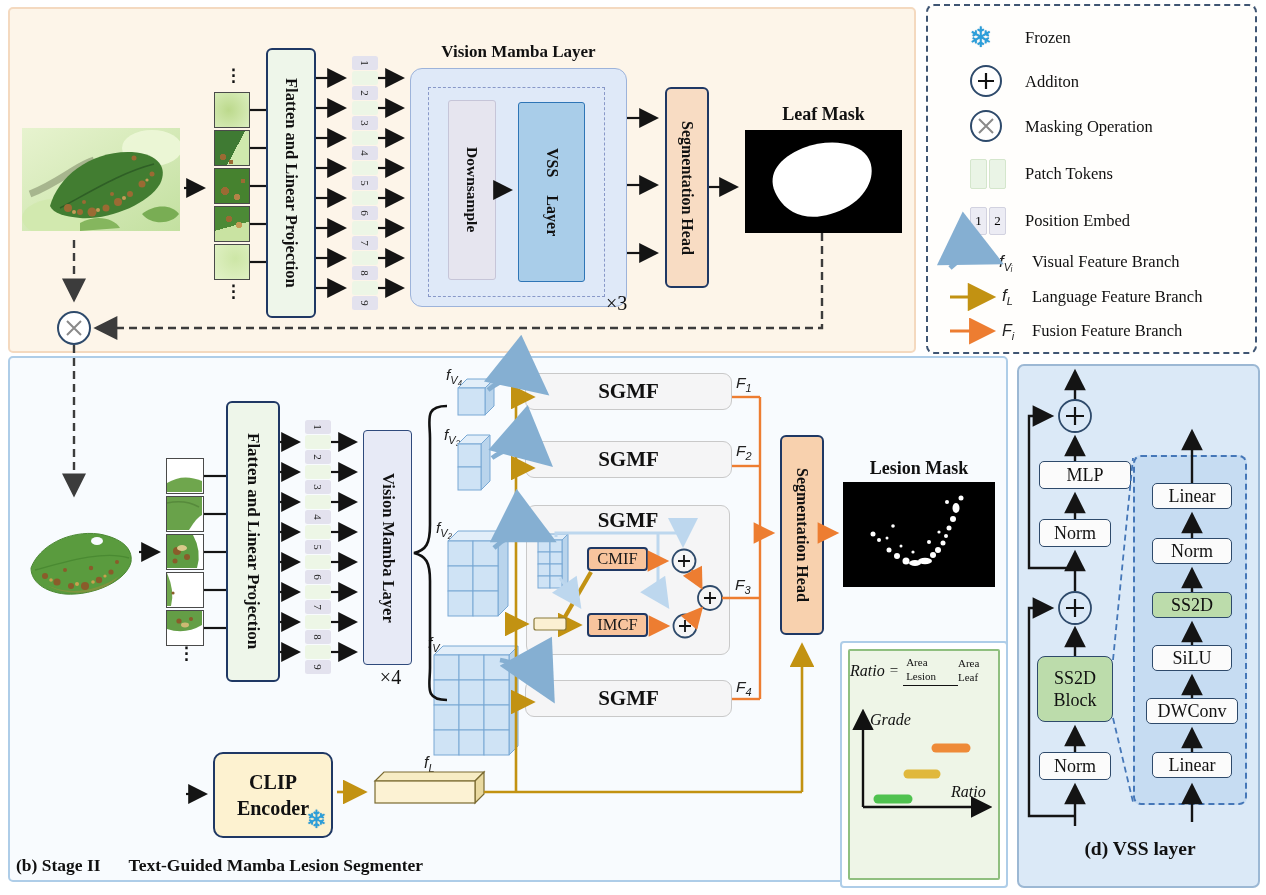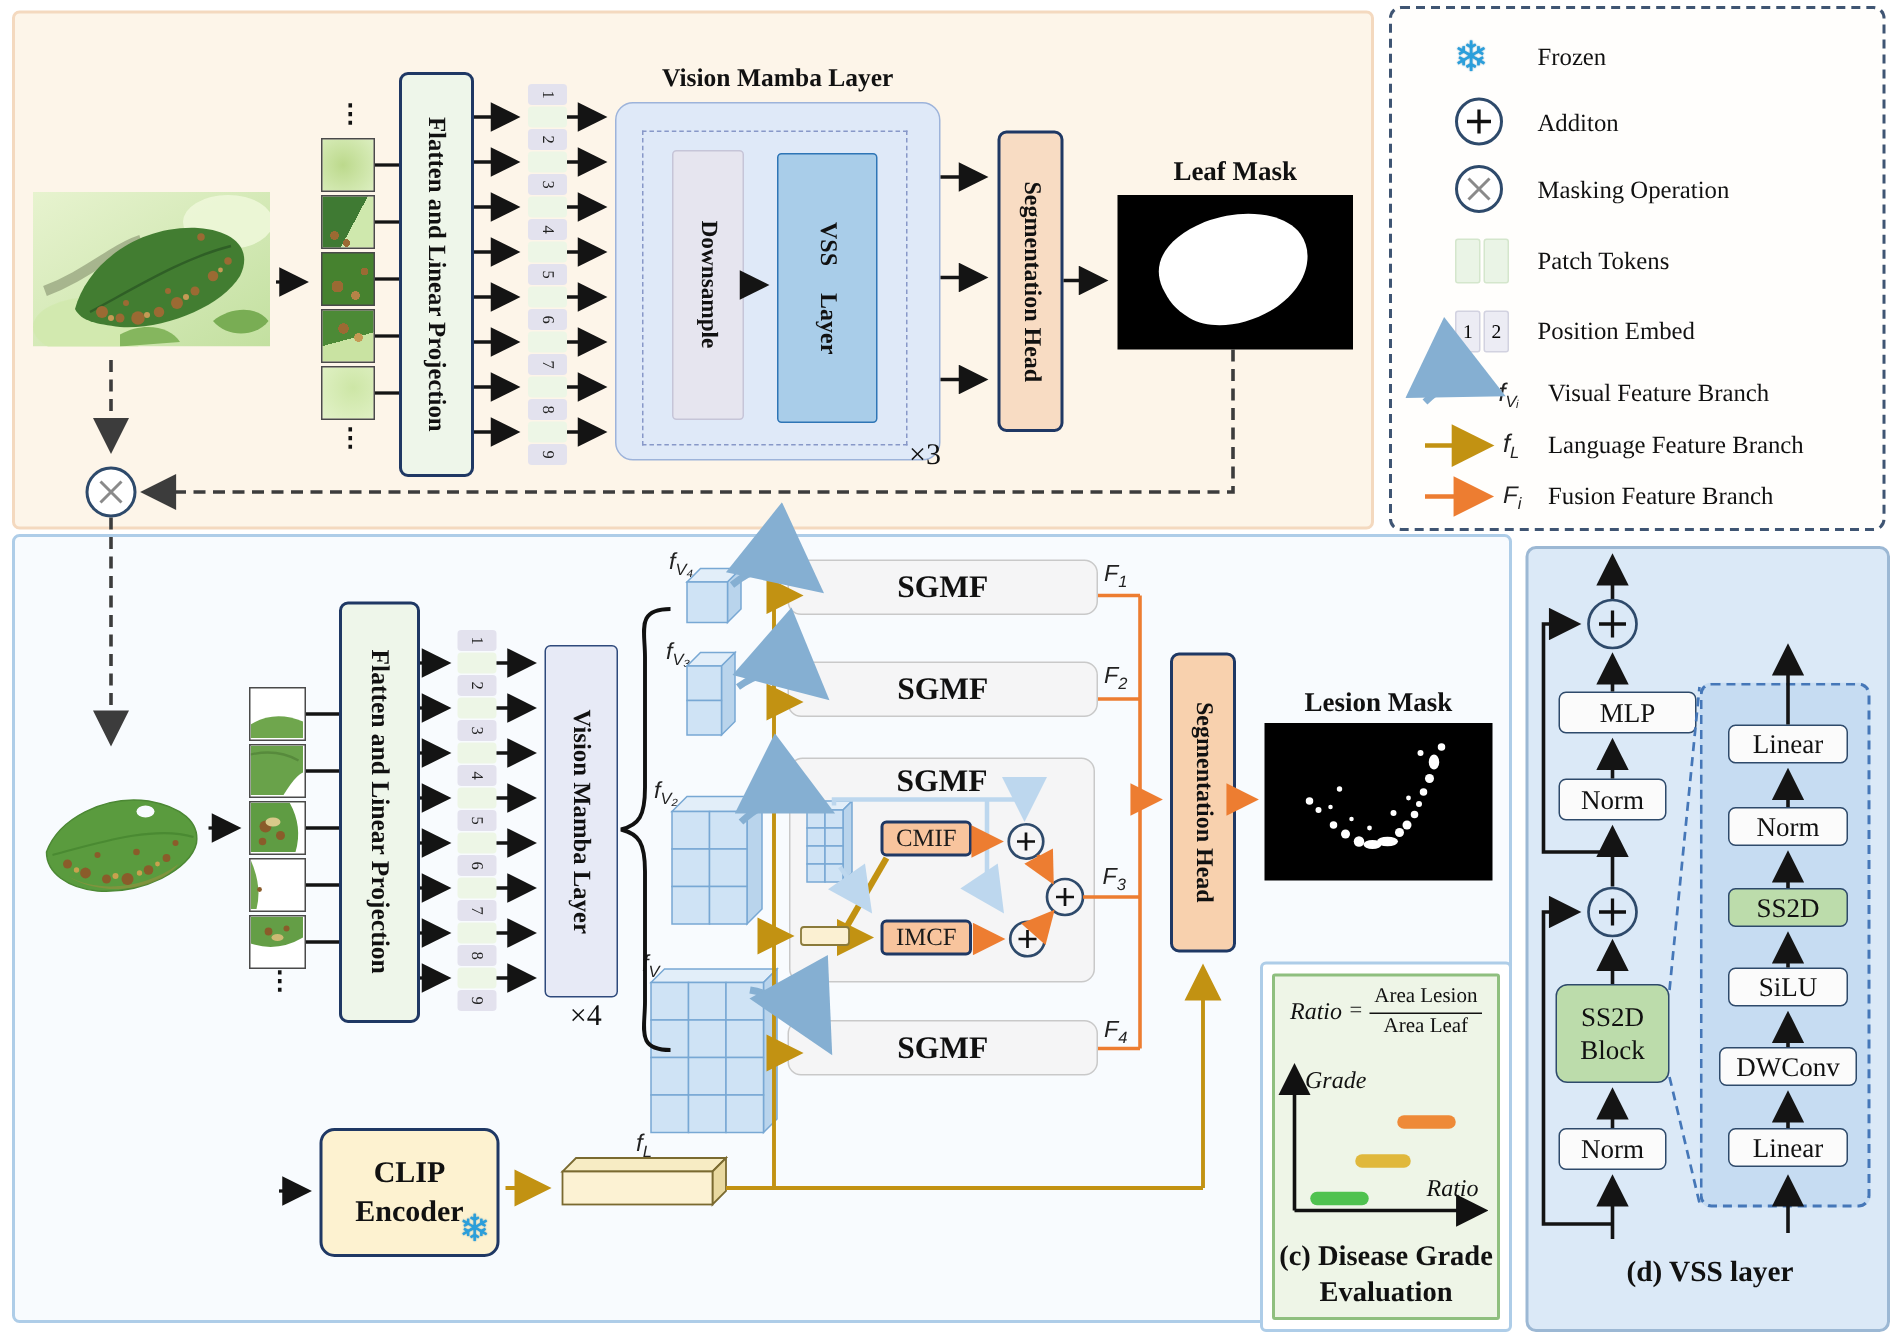--- a/index.html
+++ b/index.html
@@ -324,27 +324,30 @@
     </svg>
   </div>
 
   <div class="abs" style="left:213px;top:752px;width:120px;height:86px;background:#fdf2d0;border:2.5px solid #1f3864;border-radius:10px;box-sizing:border-box;display:flex;flex-direction:column;align-items:center;justify-content:center;font-weight:bold;font-size:20px;color:#111;line-height:1.3;">
     <span>CLIP</span>
     <span>Encoder</span>
     <span class="abs" style="right:4px;bottom:0px;font-size:25px;font-weight:normal;color:#2a9fdc;text-shadow:0 0 1px #1d7fb4;">❄</span>
   </div>
 
 
+  <div class="abs title" style="left:16px;top:855px;font-size:17.5px;">
+    <span>(b) Stage II</span><span style="display:inline-block;width:28px;"></span><span>Text-Guided Mamba Lesion Segmenter</span>
+  </div>
 
   <div class="abs" style="left:840px;top:641px;width:168px;height:247px;background:#fff;border:2px solid #aecde8;border-radius:4px;box-sizing:border-box;"></div>
   <div class="abs" style="left:848px;top:649px;width:152px;height:231px;background:#eef5e7;border:2px solid #8fbf7f;border-radius:2px;box-sizing:border-box;"></div>
   <div class="abs" style="left:850px;top:656px;width:148px;display:flex;align-items:center;justify-content:center;gap:5px;color:#111;">
     <span style="font-style:italic;font-size:16px;">Ratio</span>
     <span style="font-size:15px;">=</span>
-    <span style="display:inline-flex;flex-direction:column;align-items:center;font-size:14px;line-height:1.25;">
+    <span style="display:inline-flex;align-items:center;font-size:11px;line-height:1.25;">
       <span style="border-bottom:1.4px solid #111;padding:0 3px 1px;">Area Lesion</span>
       <span>Area Leaf</span>
     </span>
   </div>
   <svg class="abs" style="left:848px;top:649px;" width="152" height="175" viewBox="0 0 152 175">
     <defs>
       <linearGradient id="gv1" x1="0" y1="1" x2="0" y2="0">
           <stop offset="0" stop-color="#4fc24f"></stop>
           <stop offset="1" stop-color="#ddc23c"></stop>
         </linearGradient>
@@ -368,24 +371,20 @@
       <path d="M30,150 H60" stroke="#4fc24f" stroke-width="9"></path>
       <path d="M60,150 V125" stroke="url(#gv1)" stroke-width="9"></path>
       <path d="M60,125 H88" stroke="#e0b83c" stroke-width="9"></path>
       <path d="M88,125 V99" stroke="url(#gv2)" stroke-width="9"></path>
       <path d="M88,99 H118" stroke="#ee8a38" stroke-width="9"></path>
       <path d="M118,99 V70" stroke="url(#gv3)" stroke-width="9"></path>
     </g>
     <text x="22" y="76" font-style="italic" font-size="16" fill="#111" font-family="Liberation Serif,serif">Grade</text>
     <text x="103" y="148" font-style="italic" font-size="16" fill="#111" font-family="Liberation Serif,serif">Ratio</text>
   </svg>
-  <div class="cap" style="left:848px;top:826px;width:152px;text-align:center;font-size:19px;line-height:1.25;">
-    <div>(c) Disease Grade</div>
-    <div>Evaluation</div>
-  </div>
 
   <div class="abs" style="left:1133px;top:455px;width:114px;height:350px;background:#c6dcf2;border:2px dashed #4577b8;border-radius:8px;box-sizing:border-box;"></div>
   <div class="dbox" style="left:1039px;top:752px;width:72px;height:28px;">Norm</div>
   <div class="dbox green" style="left:1037px;top:656px;width:76px;height:66px;border-radius:8px;flex-direction:column;line-height:1.25;">
     <span>SS2D</span>
     <span>Block</span>
   </div>
   <div class="dbox" style="left:1039px;top:519px;width:72px;height:28px;">Norm</div>
   <div class="dbox" style="left:1039px;top:461px;width:92px;height:28px;">MLP</div>
   <div class="dbox" style="left:1152px;top:483px;width:80px;height:26px;">Linear</div>

